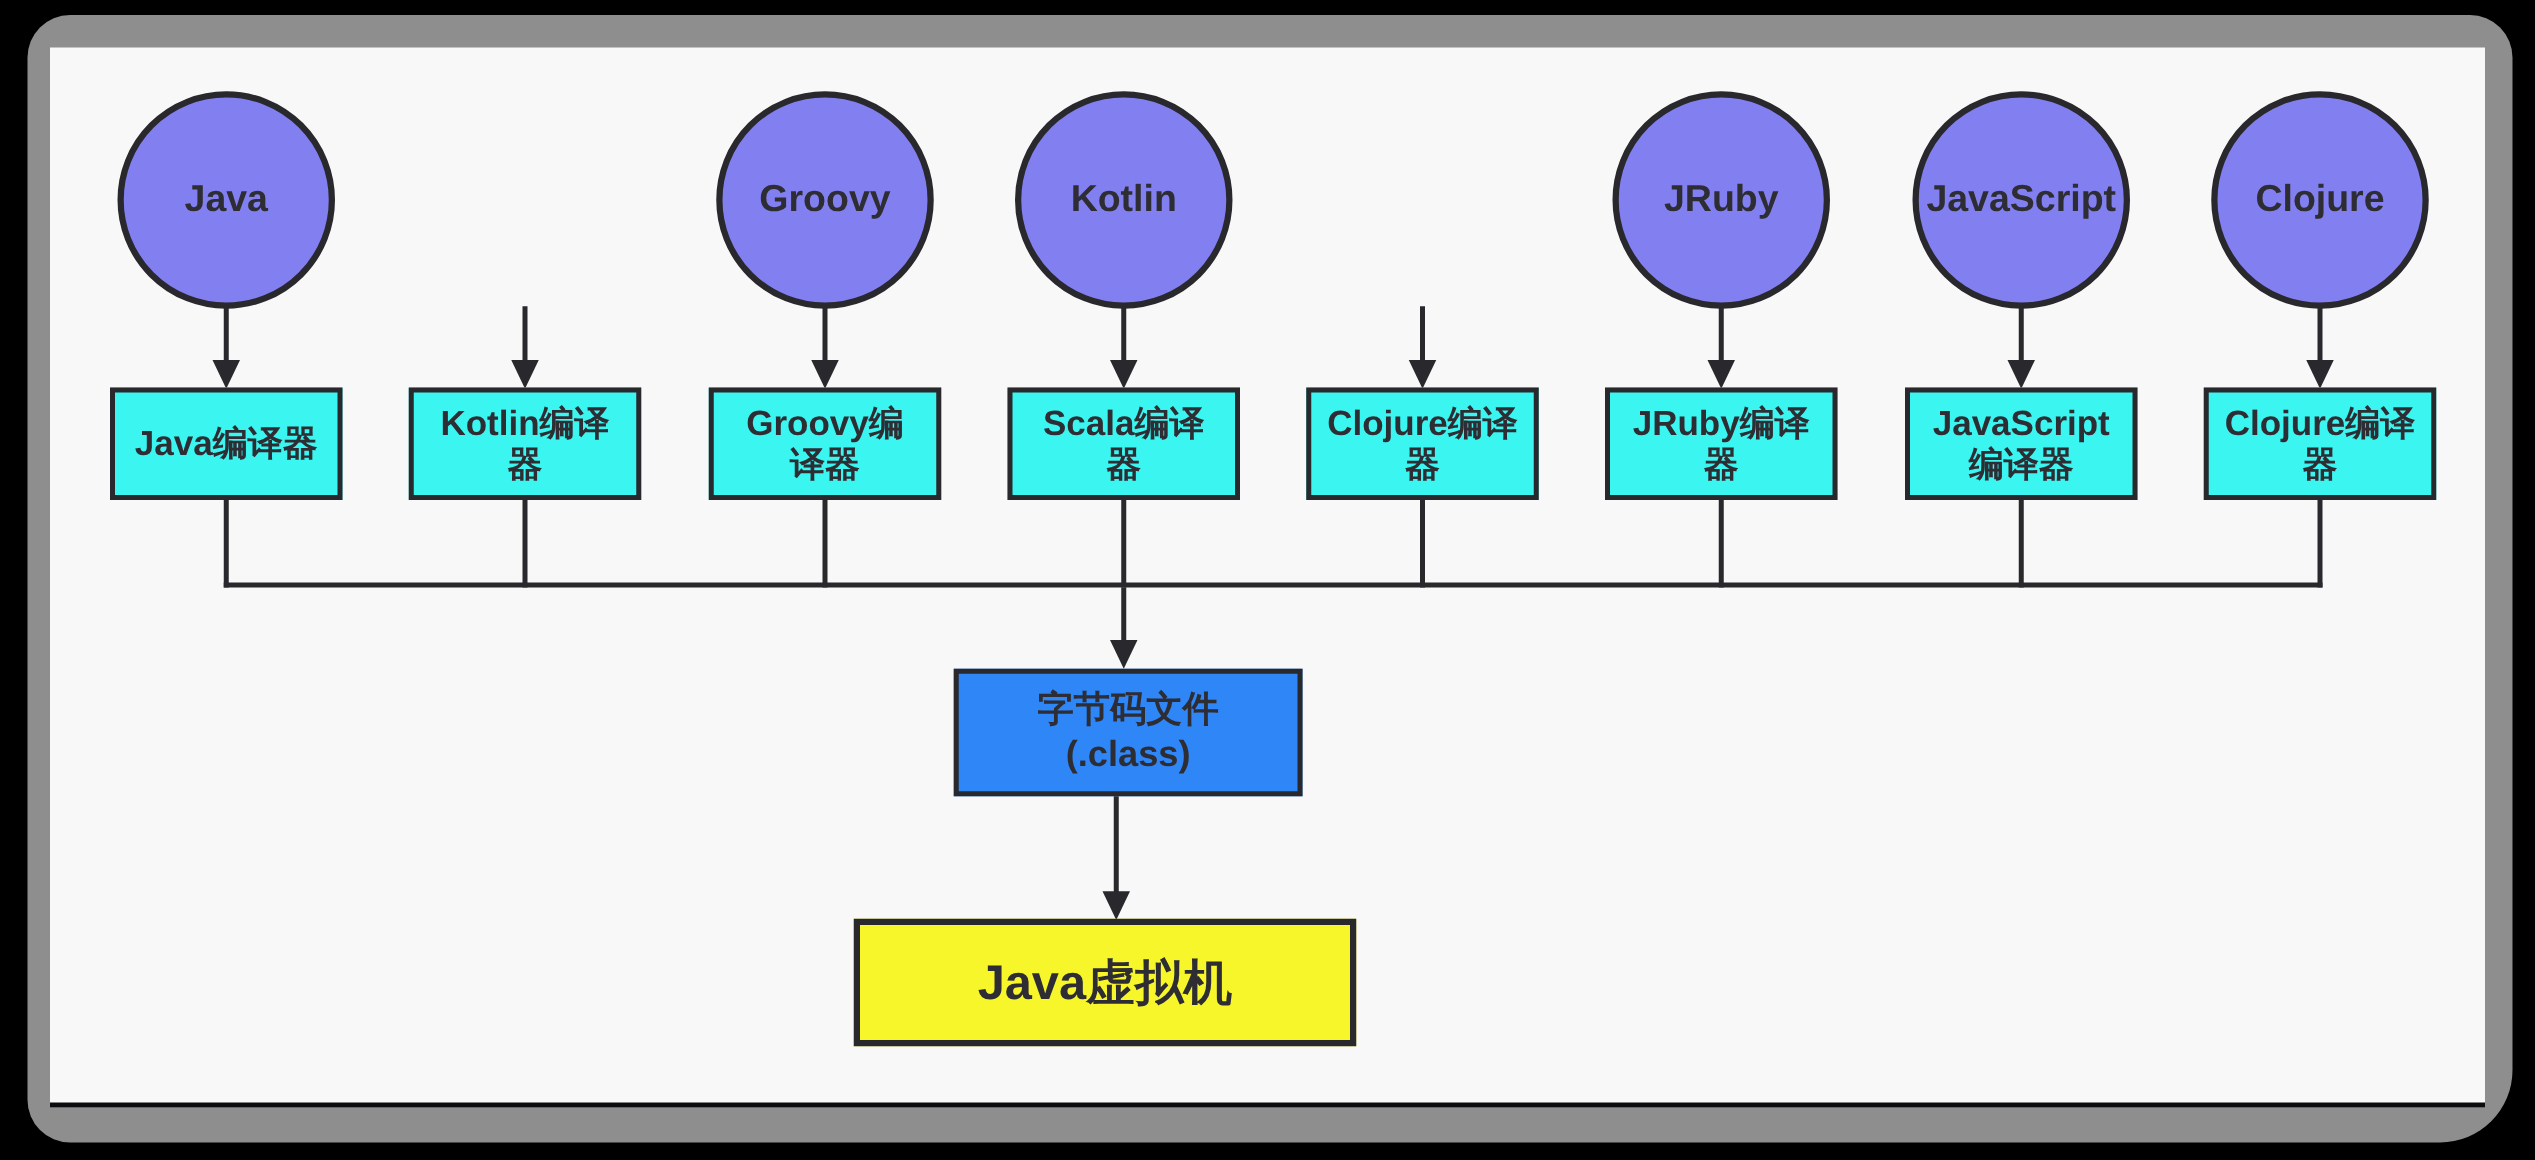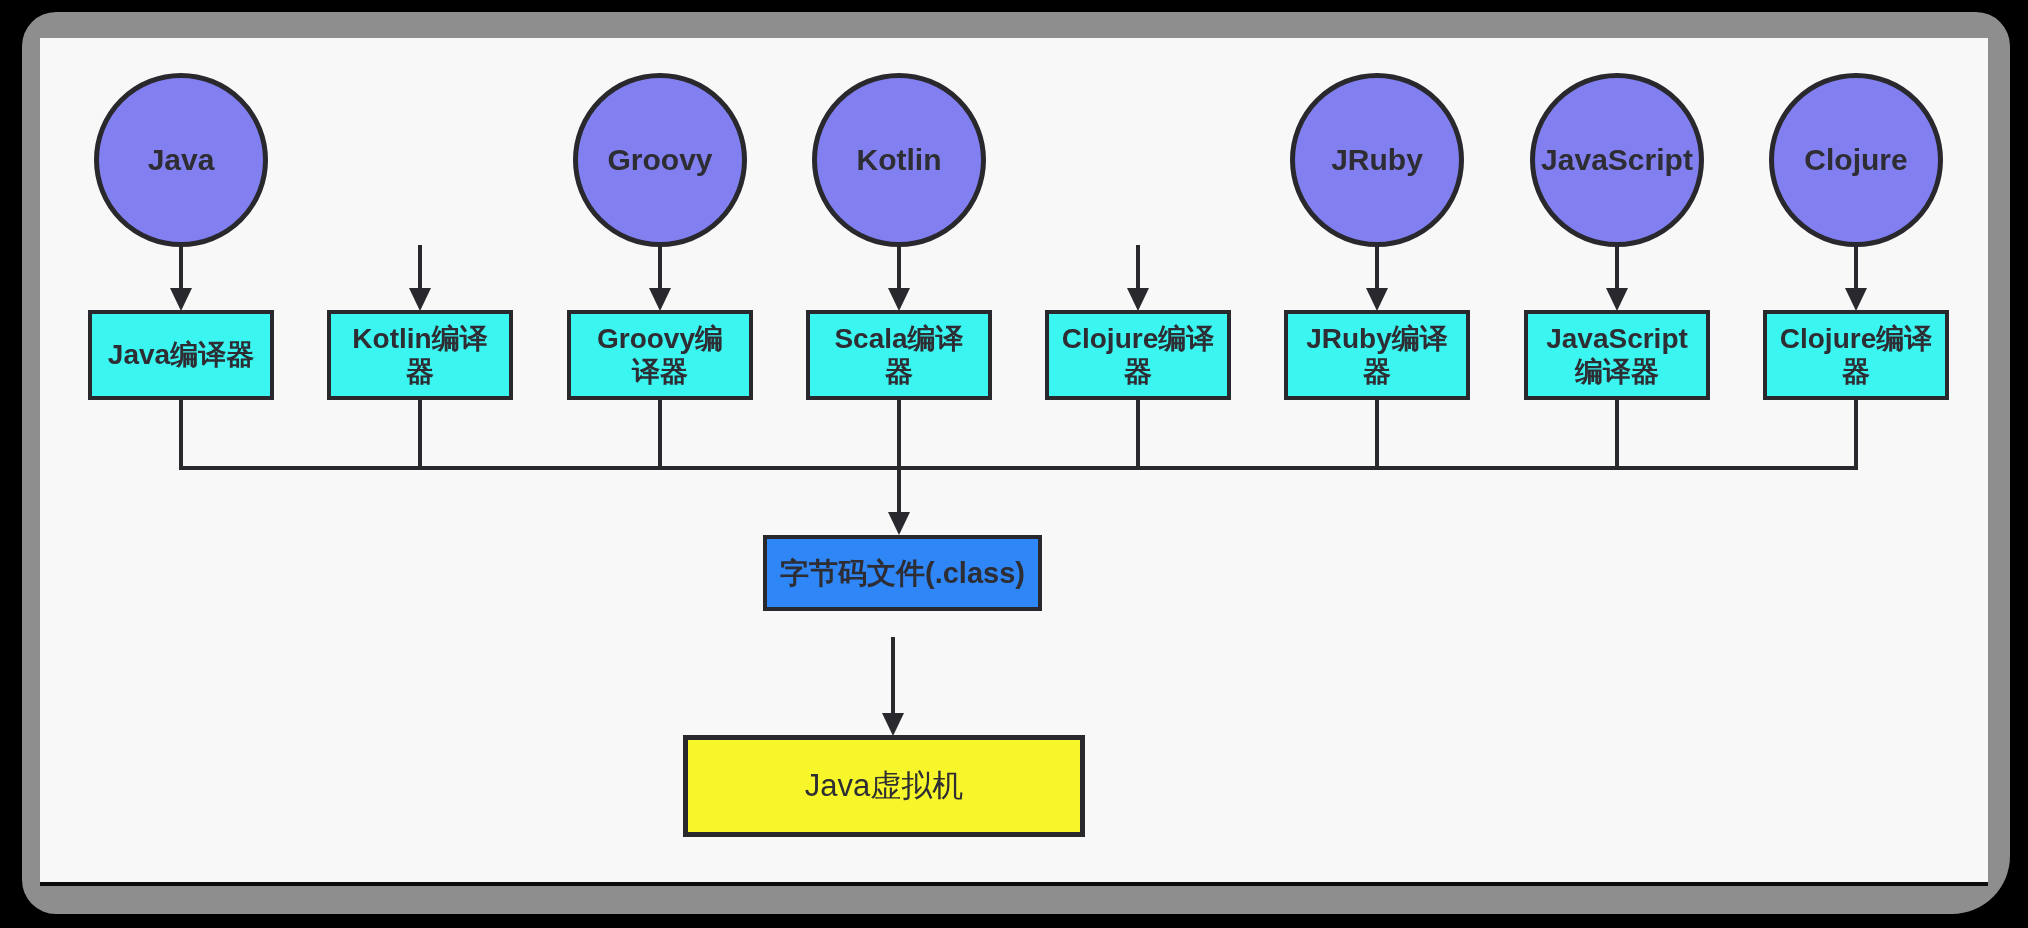--- a/index.html
+++ b/index.html
@@ -76,38 +76,38 @@
   .bus-line {
     position:absolute; left:139px; top:428px;
     width:1679px; height:4px; background:var(--stroke);
   }
   .mid-line   { position:absolute; left:857px; top:432px; width:4px; height:44px; background:var(--stroke); }
   .mid-head   { position:absolute; left:848px; top:474px; width:0; height:0;
                 border-left:11px solid transparent; border-right:11px solid transparent;
                 border-top:23px solid var(--stroke); }
   .bytecode-box {
     position:absolute; left:723px; top:497px;
-    width:279px; height:76px;
+    width:279px; height:102px;
     background: var(--bytecode);
     border:4px solid var(--stroke);
-    display:flex; flex-direction:row; align-items:center; justify-content:center;
+    display:flex; flex-direction:column; align-items:center; justify-content:center;
     font-weight:bold; font-size:29px; line-height:1.25; color:var(--text);
     text-align:center;
   }
   .low-line { position:absolute; left:851px; top:599px; width:4px; height:78px; background:var(--stroke); }
   .low-head { position:absolute; left:842px; top:675px; width:0; height:0;
               border-left:11px solid transparent; border-right:11px solid transparent;
               border-top:23px solid var(--stroke); }
   .jvm-box {
     position:absolute; left:643px; top:697px;
     width:402px; height:102px;
     background: var(--jvm);
     border:5px solid var(--stroke);
     display:flex; align-items:center; justify-content:center;
-    font-weight:normal; font-size:31px; color:var(--text);
+    font-weight:bold; font-size:39px; color:var(--text);
     text-align:center;
   }
 </style>
 </head>
 <body>
 
 <div class="window">
   <div class="canvas">
 
     <div class="bus-line"></div>

